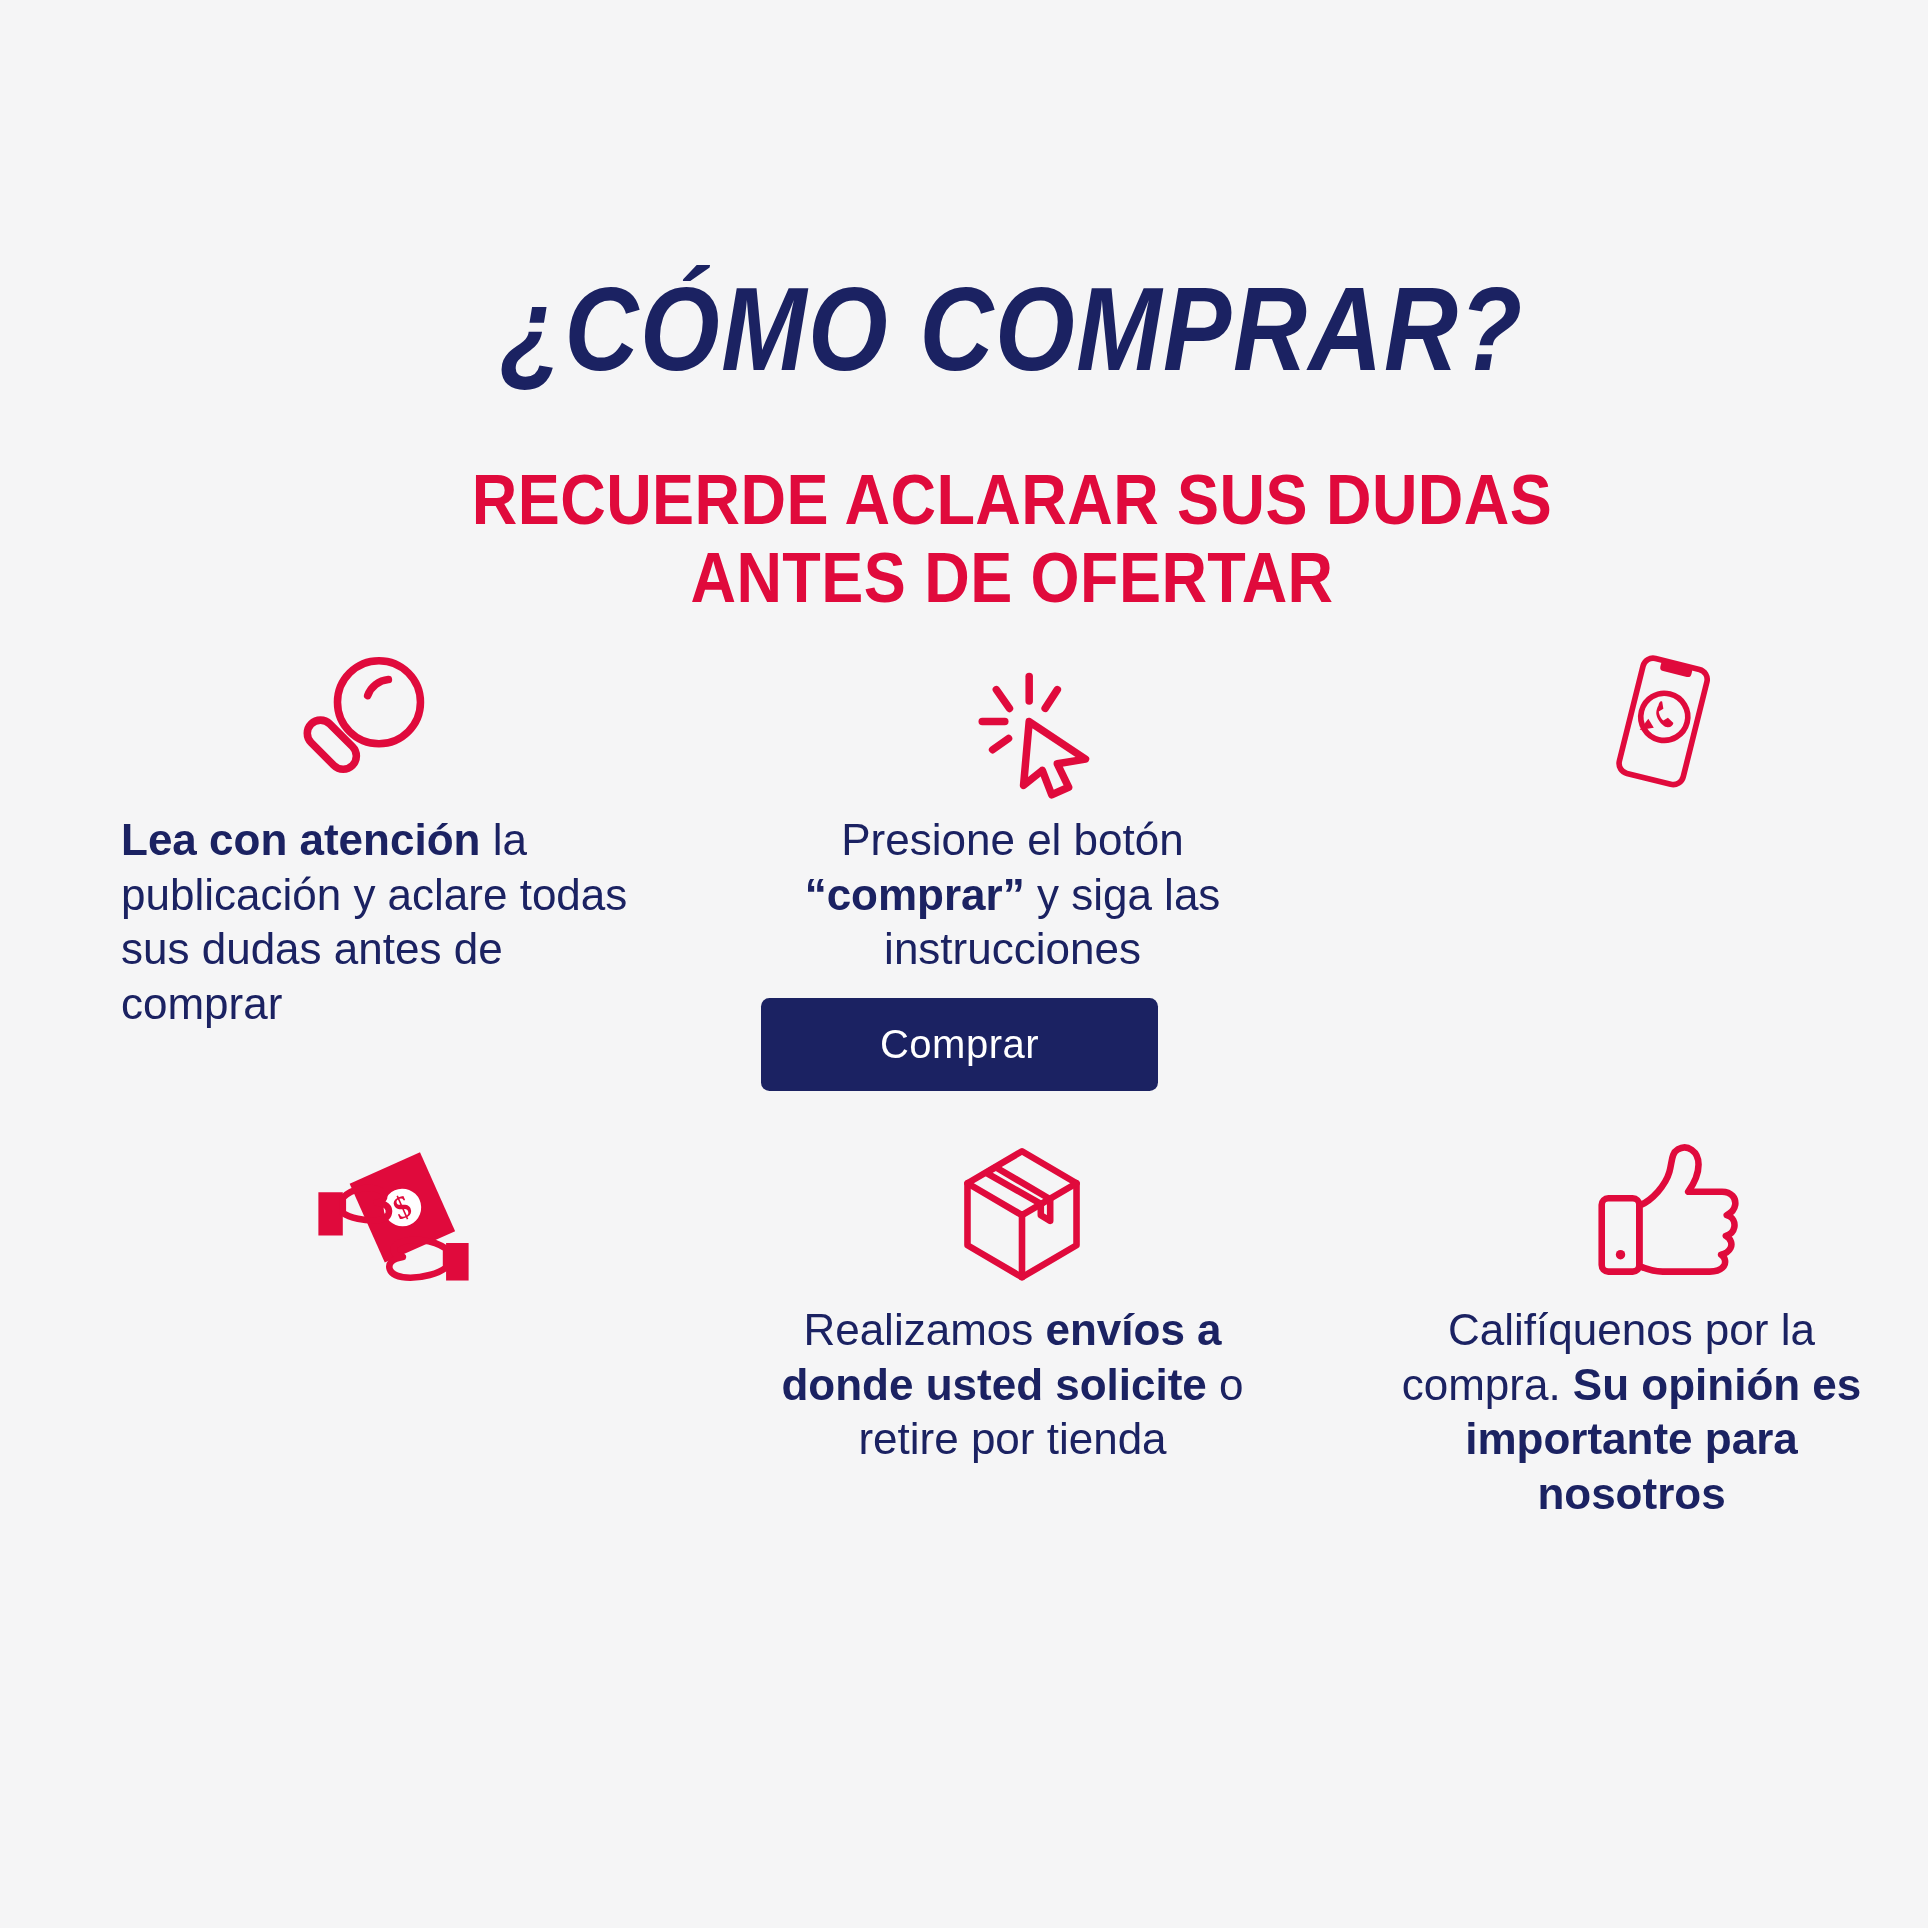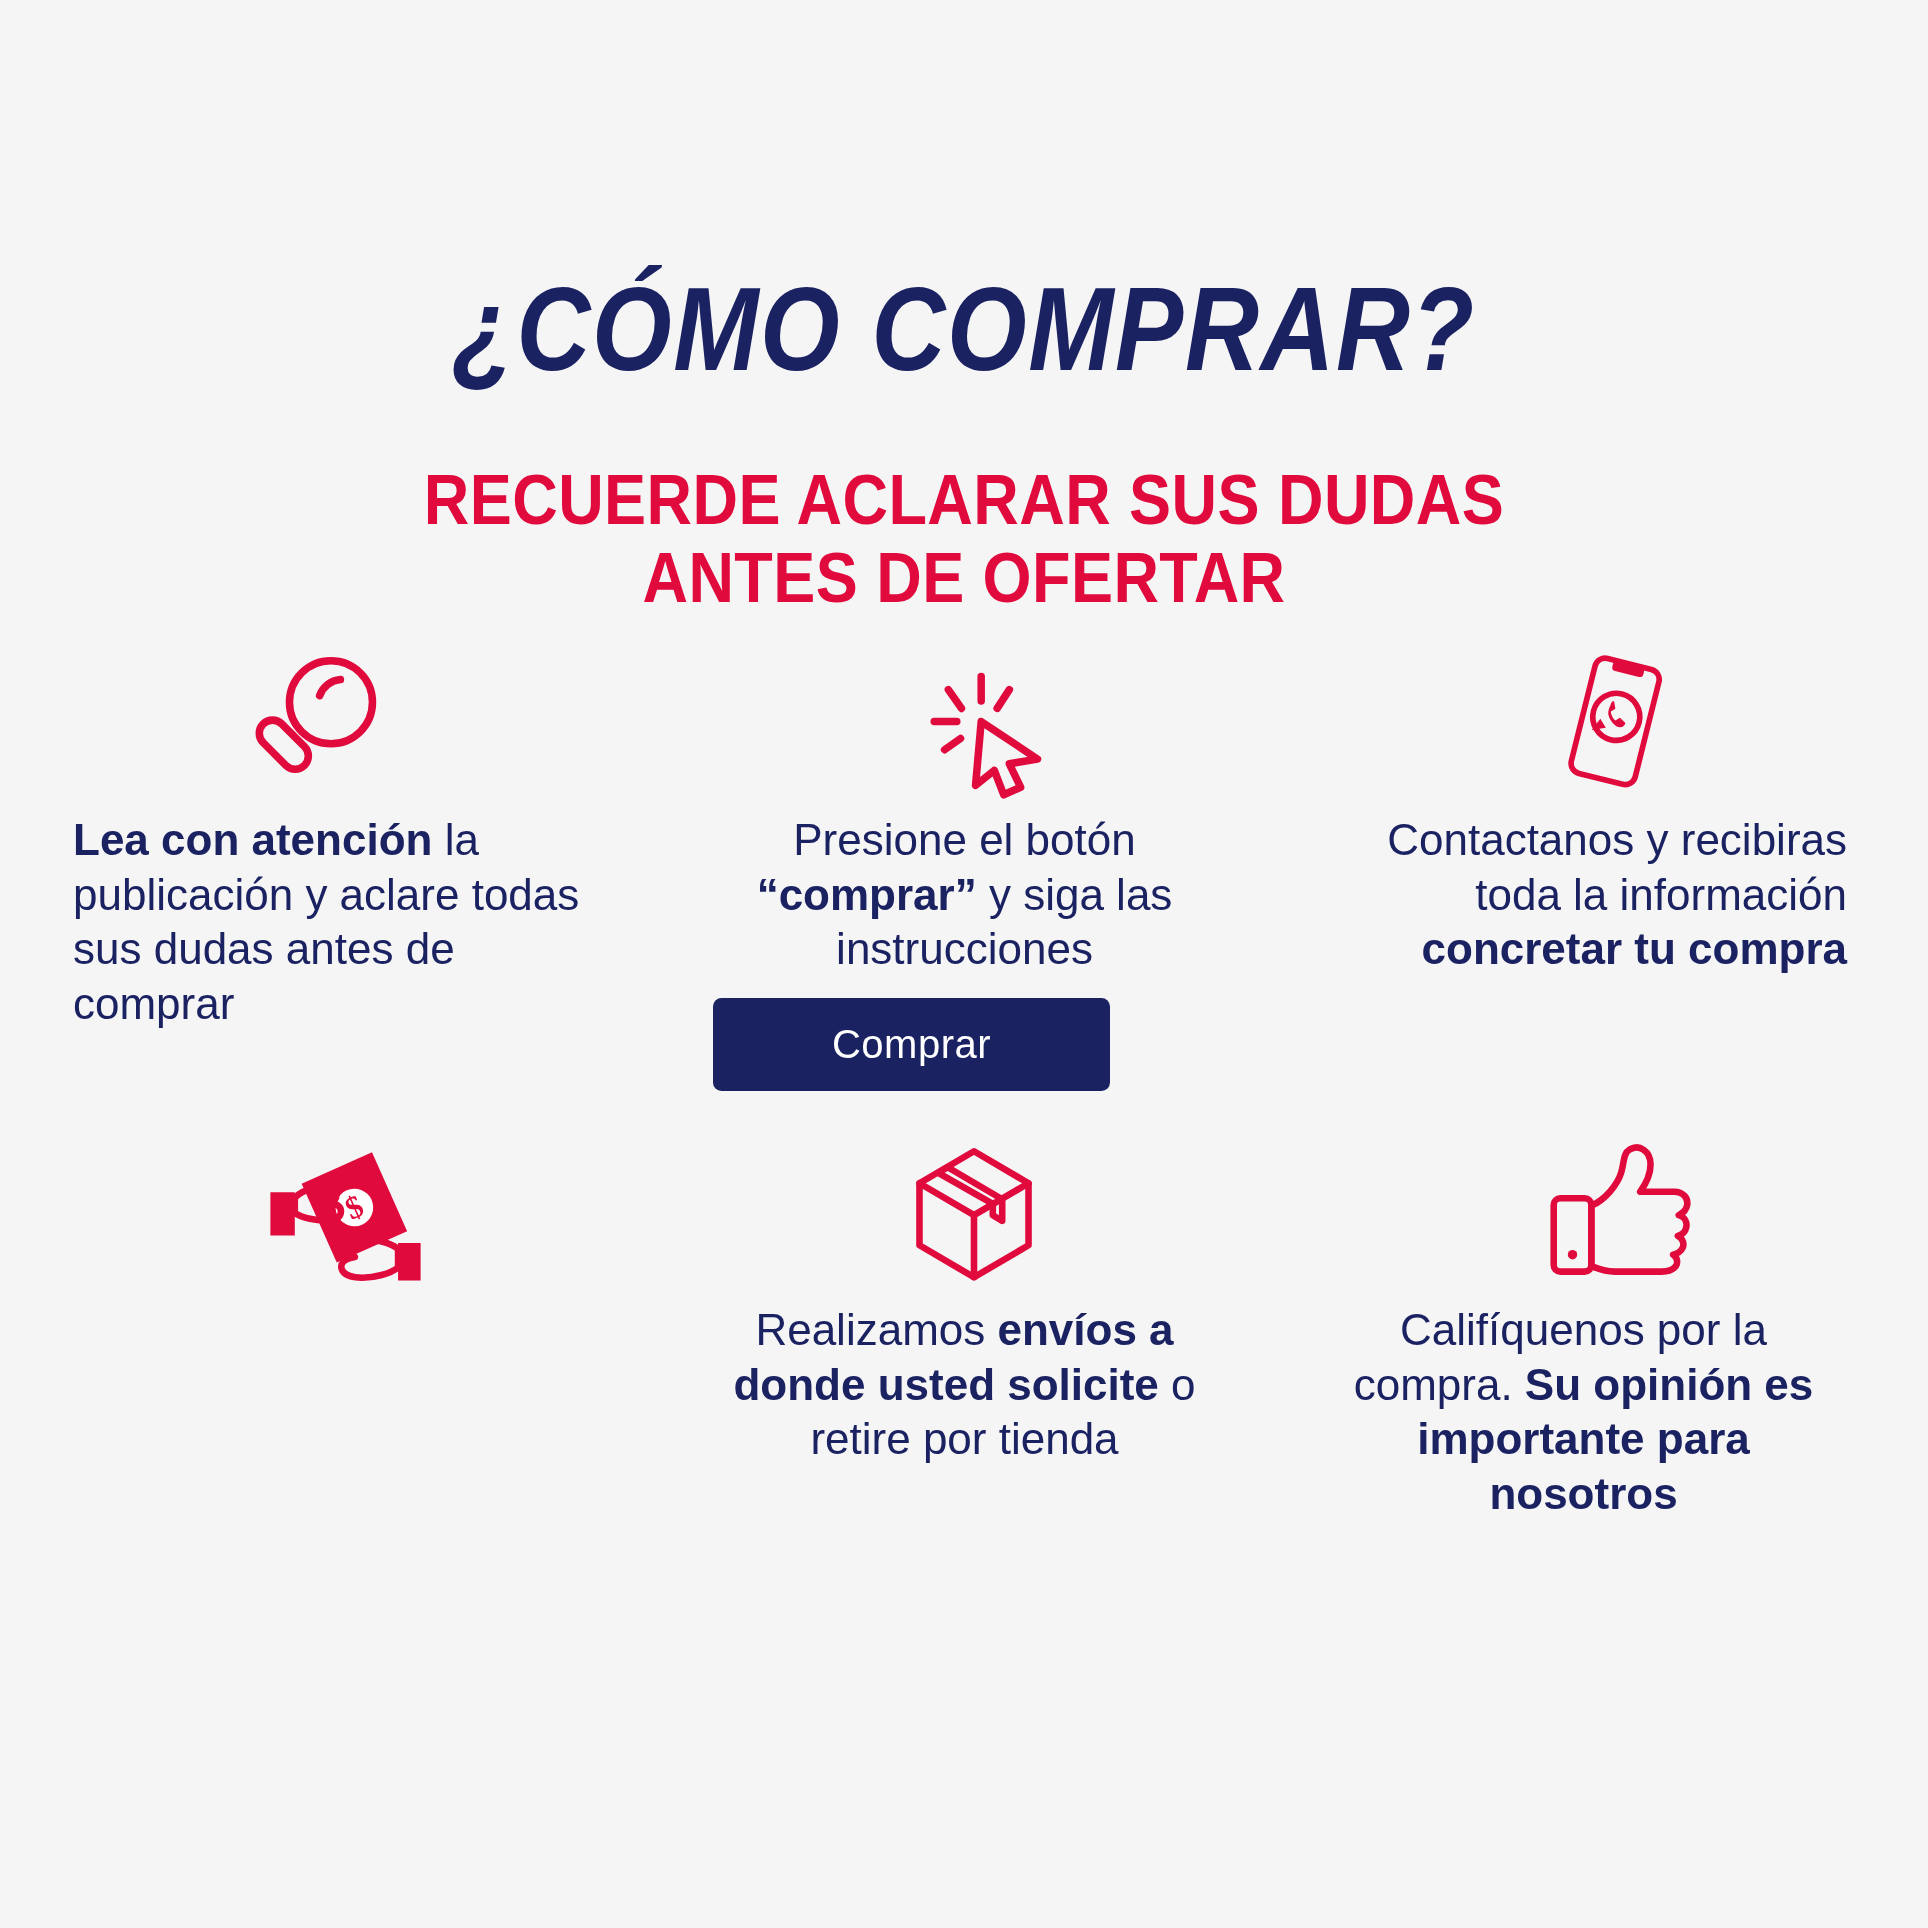--- a/index.html
+++ b/index.html
@@ -12,20 +12,21 @@
     overflow: hidden;
   }
 
   
   #stage {
     position: relative;
     width: 1928px;
     height: 1928px;
     background: #ffffff;
     overflow: hidden;
+    padding-left: 48px;
   }
 
   
   #hexbg {
     position: absolute;
     inset: 0;
     width: 1928px;
     height: 1928px;
     z-index: 0;
     pointer-events: none;
@@ -228,23 +229,20 @@
               <rect x="62" y="12" width="34" height="11" rx="4" fill="#e00a3c"></rect>
               <g transform="translate(79,70)">
                 <circle cx="0" cy="0" r="25" fill="none" stroke="#e00a3c" stroke-width="6"></circle>
                 <path d="M-22 20 L-16 6 L-8 14 Z" fill="#e00a3c"></path>
                 <path d="M-9 -10 c0 0 -2 6 1 11 c3 5 9 9 13 9 c4 0 6 -3 6 -6
                          l-7 -4 l-4 4 c-3 -1 -6 -5 -7 -8 l4 -4 l-3 -7 c-2 -1 -3 1 -3 5 z" fill="#e00a3c"></path>
               </g>
             </g>
           </svg>
         </div>
-        <div class="body align-right">
-          <span>Contactanos y recibiras toda la información </span><b>concretar tu compra</b>
-        </div>
       </div>
 
       <div class="card" id="card-pay">
         <div class="icon-wrap icon-left" style="padding-left:188px;">
           <svg width="169" height="141" viewBox="0 0 180 150">
 
             <g transform="rotate(-24 95 62)">
               <rect x="58" y="18" width="82" height="92" fill="#e00a3c"></rect>
               <circle cx="99" cy="64" r="20" fill="#ffffff"></circle>
               <text x="99" y="75" text-anchor="middle" font-family="'Liberation Serif', serif" font-size="34" font-weight="bold" fill="#e00a3c">$</text>

